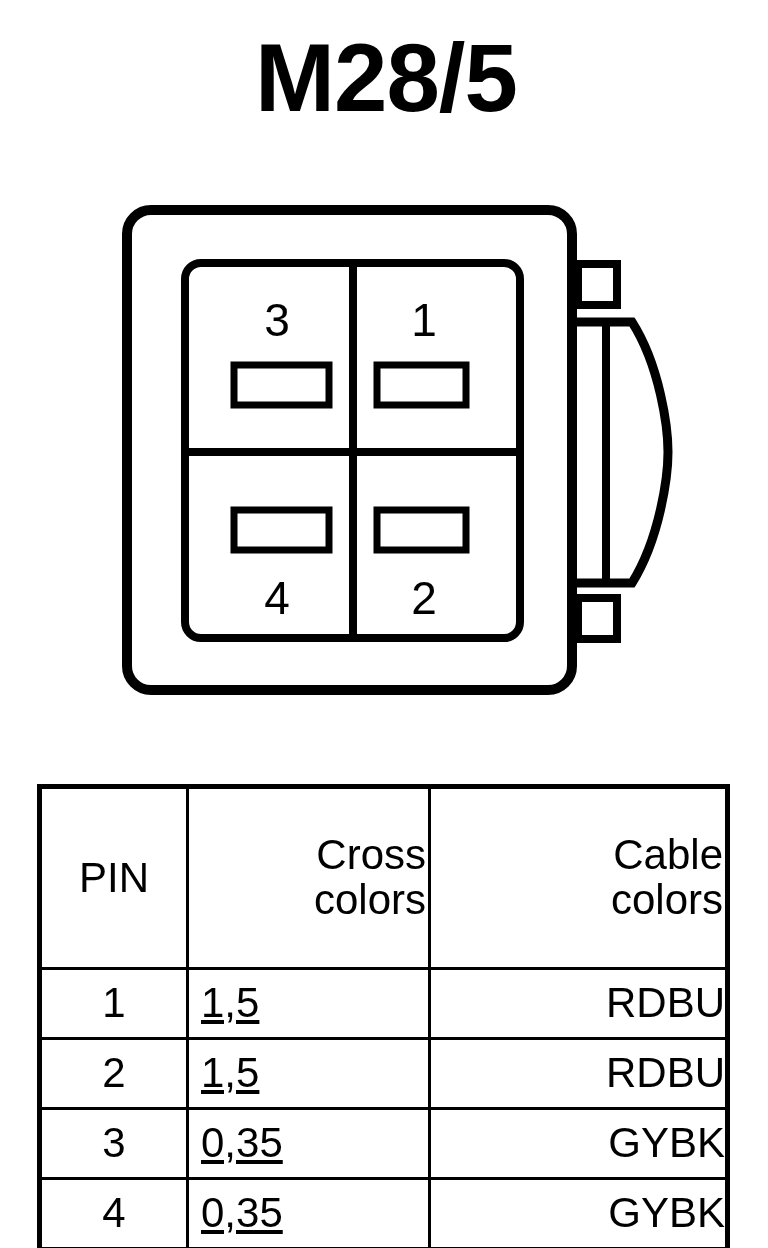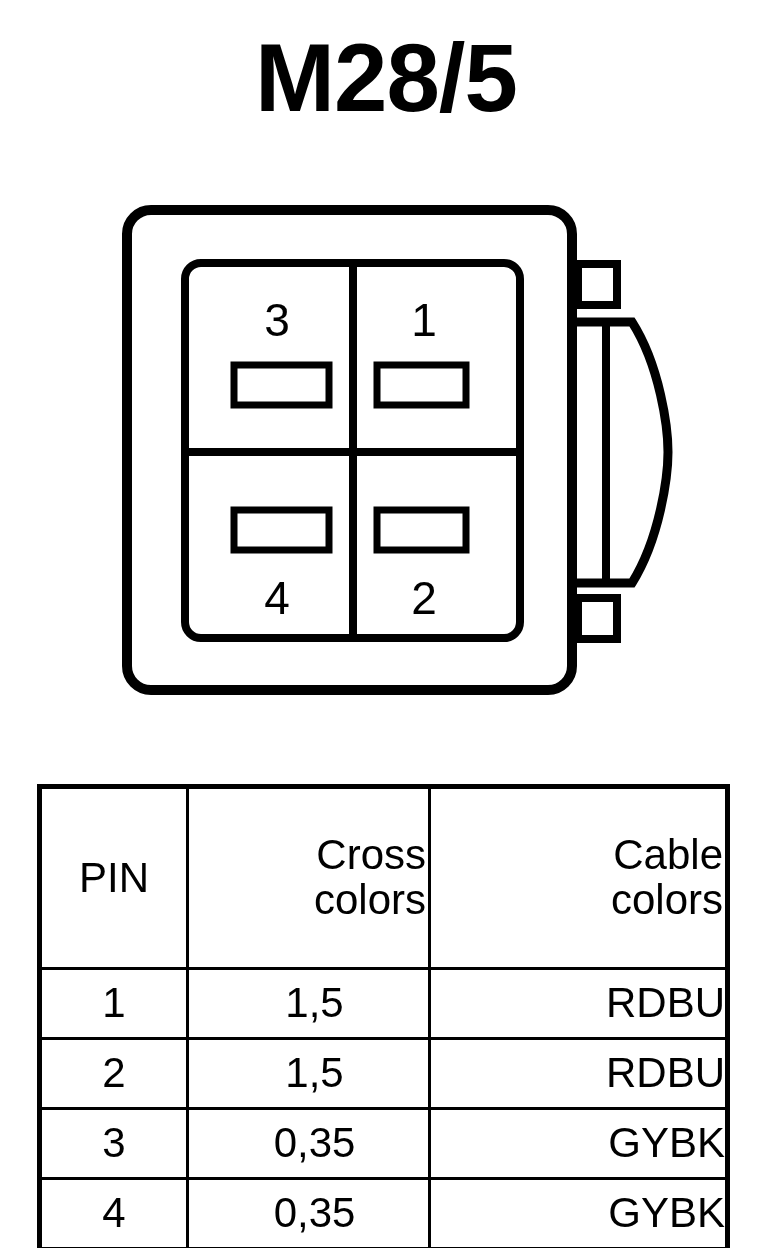--- a/index.html
+++ b/index.html
@@ -79,22 +79,23 @@
   }
   #pinout-table thead td.th-pin     { vertical-align: middle; }
   #pinout-table thead td.th-wrapped { vertical-align: middle; text-align: right; }
   .hdr-line { display: block; }
 
   #pinout-table tbody td { height: 67px; }
   #pinout-table tbody td.cell-pin {
     text-align: center;
   }
   #pinout-table tbody td.cell-cross {
-    text-align: center;
+    text-align: left;
     padding-left: 12px;
+    text-decoration: underline;
   }
   #pinout-table tbody td.cell-color {
     text-align: right;
     padding-left: 14px;
   }
 
   
   #pinout-table {
     border: 5px solid #000000;
   }

